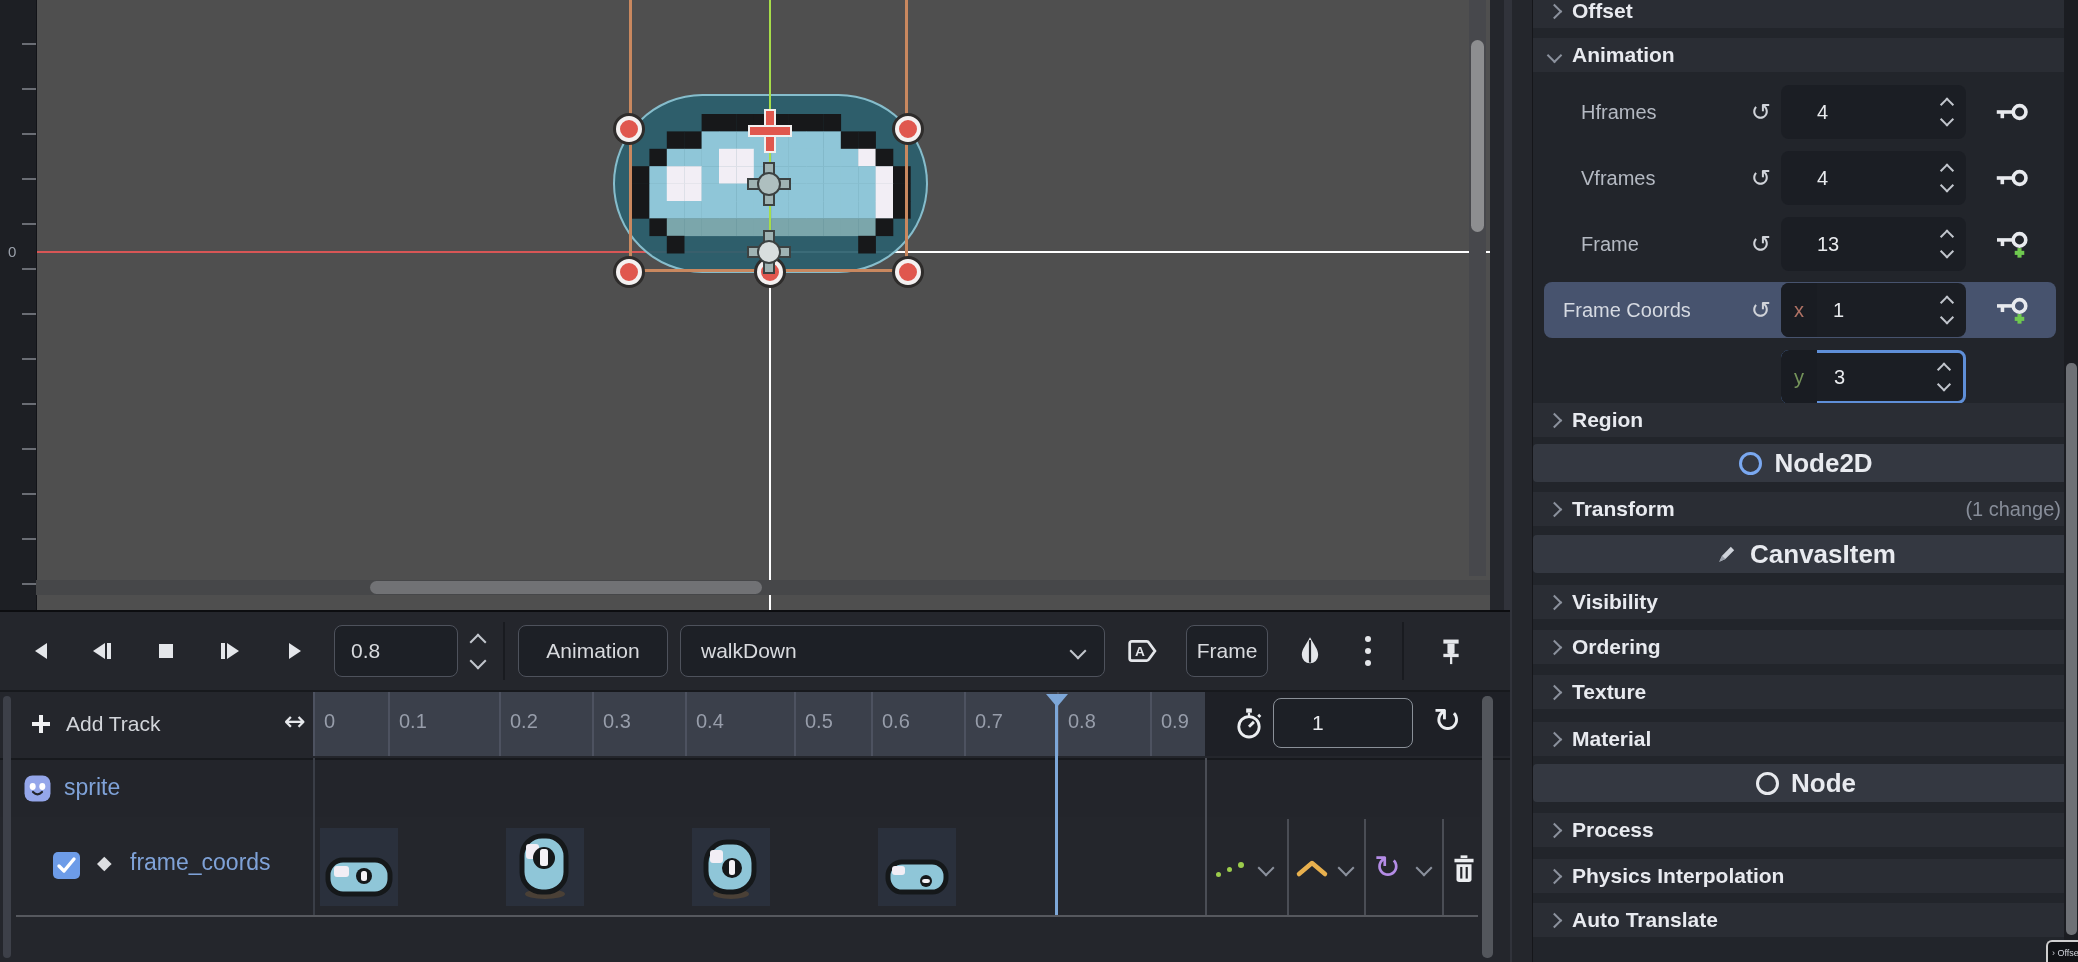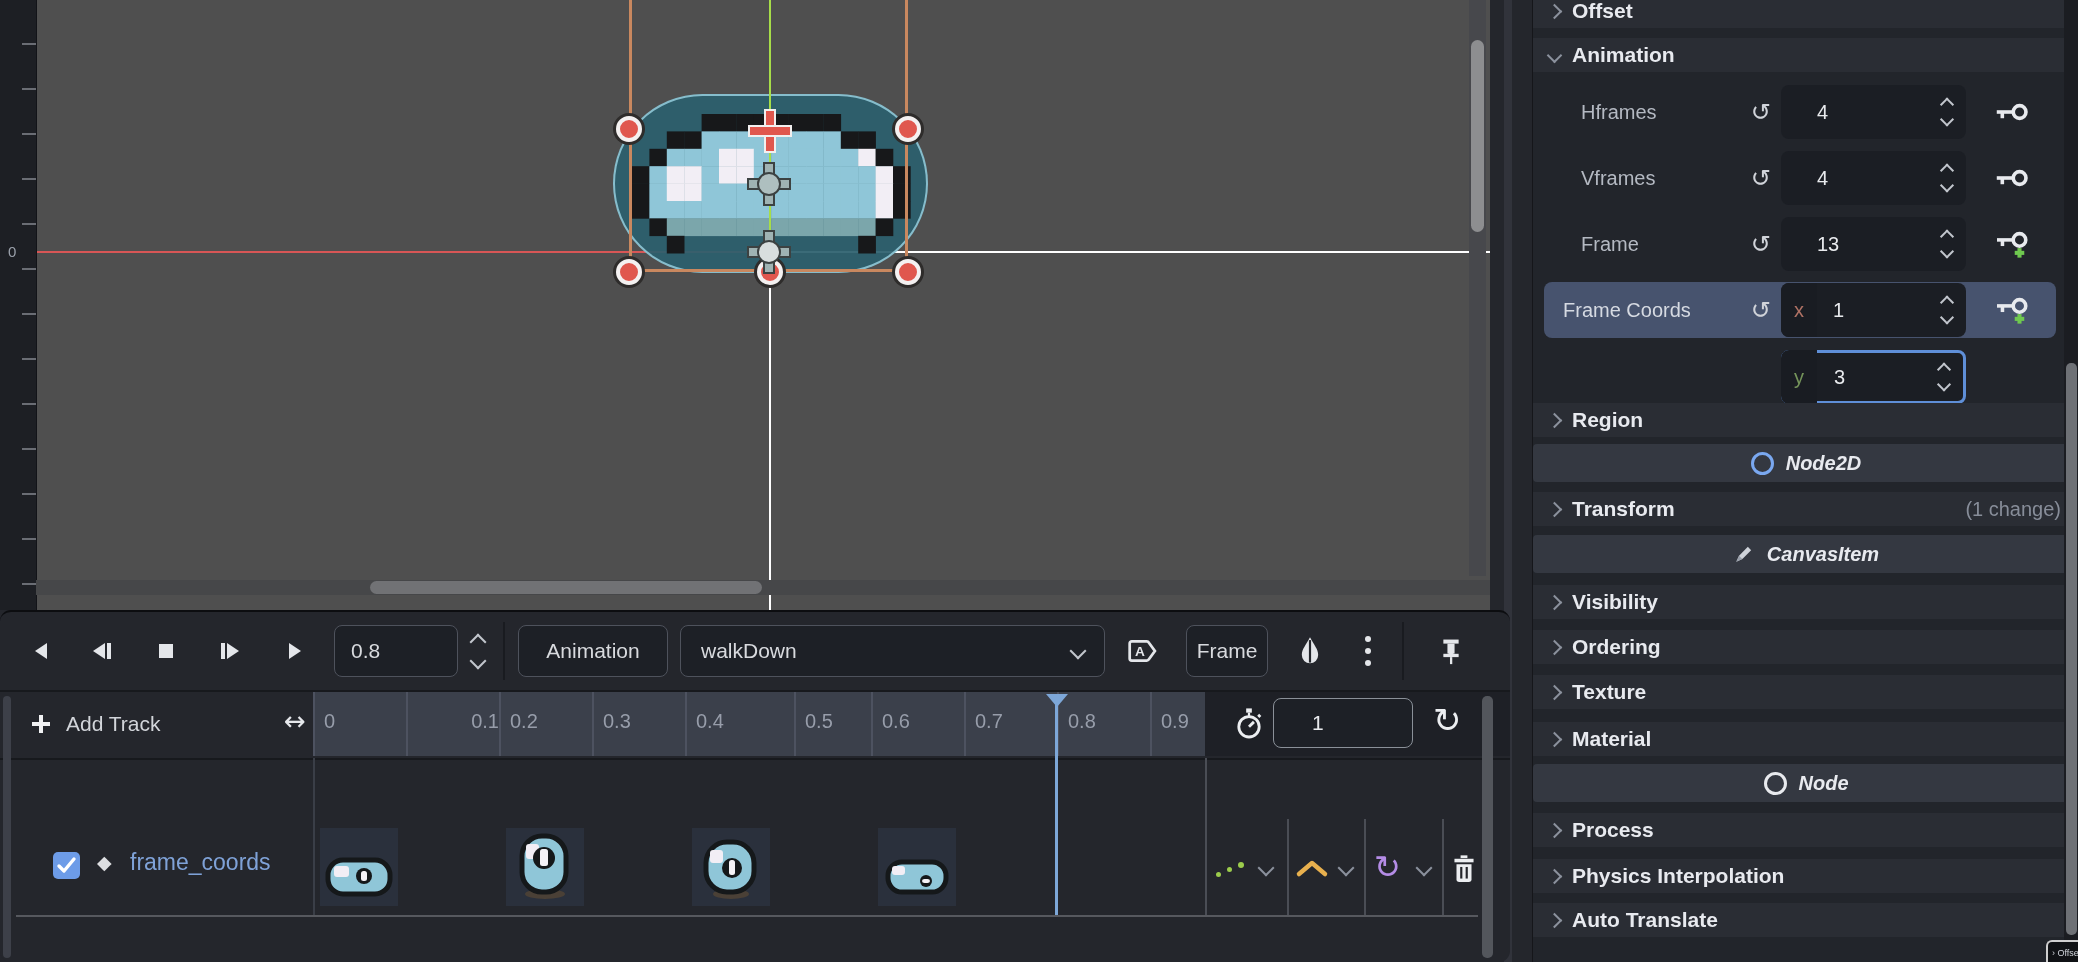--- a/index.html
+++ b/index.html
@@ -32,21 +32,21 @@
   .redcross .v{left:16px;top:0;width:12px;height:44px;}
   .hscroll{position:absolute;left:370px;top:581px;width:392px;height:13px;border-radius:7px;background:#717275;}
   .hscroll-groove{position:absolute;left:36px;top:580px;width:1454px;height:15px;background:#464749;}
   .vscroll-groove{position:absolute;left:1469px;top:0;width:17px;height:576px;background:#47484c;}
   .vscroll{position:absolute;left:1471px;top:40px;width:13px;height:192px;border-radius:7px;background:#8d8e90;}
 
   .panel-divider{position:absolute;left:1490px;top:0;width:42px;height:962px;background:#24262c;}
   .panel-divider .grip{position:absolute;left:14px;top:0;width:8px;height:962px;background:#31333b;}
 
   
-  .anim-panel{position:absolute;left:0;top:610px;width:1510px;height:352px;background:#24262c;border-top:2px solid #0c0d10;box-sizing:border-box;border-radius:11px;}
+  .anim-panel{position:absolute;left:0;top:610px;width:1510px;height:352px;background:#24262c;border-top:2px solid #0c0d10;box-sizing:border-box;}
   .toolbar{position:absolute;left:0;top:0;width:100%;height:78px;}
   .tbtn{position:absolute;top:13px;height:52px;display:flex;align-items:center;justify-content:center;cursor:pointer;}
   .boxbtn{background:#1d2026;border:1.5px solid #4e525c;border-radius:8px;box-sizing:border-box;font-size:21px;color:#d8dade;}
   .vsep{position:absolute;top:10px;width:2px;height:58px;background:#191b20;}
   .chev{display:inline-block;width:10px;height:10px;border-right:2.5px solid #c2c6cd;border-bottom:2.5px solid #c2c6cd;}
   .chev.dn{transform:rotate(45deg);}
   .chev.up{transform:rotate(-135deg);}
   .stepper{display:flex;flex-direction:column;gap:7px;align-items:center;}
 
   .ruler-row{position:absolute;left:0;top:80px;width:1510px;height:66px;background:#24262c;}
@@ -66,21 +66,21 @@
   
   .inspector{position:absolute;left:1532px;top:0;width:546px;height:962px;background:#22252b;border-left:1px solid #15161a;}
   .sechead{position:absolute;left:0;width:546px;height:34px;background:#2a2d34;display:flex;align-items:center;cursor:pointer;}
   .sechead .schev{margin:0 12px 0 16px;width:9px;height:9px;border-right:2.5px solid #8b919d;border-bottom:2.5px solid #8b919d;}
   .schev.closed{transform:rotate(-45deg);}
   .schev.open{transform:rotate(45deg);}
   .sechead .stitle{font-weight:bold;font-size:21px;color:#e8eaef;}
   .sechead .sbadge{margin-left:auto;margin-right:18px;font-size:20px;color:#878d99;font-weight:normal;}
   .cathead{position:absolute;left:0;width:546px;height:38px;background:#343841;border-radius:4px;
            display:flex;align-items:center;justify-content:center;gap:12px;}
-  .cathead .ctitle{font-weight:bold;font-size:20px;color:#e8eaef;font-style:italic;}
+  .cathead .ctitle{font-weight:bold;font-size:26px;color:#e8eaef;}
   .ring{width:17px;height:17px;border-radius:50%;border:3px solid #e8eaee;box-sizing:content-box;}
   .ring.blue{border-color:#7aa8f0;}
   .prow{position:absolute;left:0;width:546px;height:56px;}
   .plabel{position:absolute;left:48px;top:50%;transform:translateY(-50%);font-size:20px;color:#b4b9c2;}
   .revert{position:absolute;left:218px;top:50%;transform:translateY(-50%);font-size:24px;color:#d0d3d9;
           font-family:"DejaVu Sans",sans-serif;cursor:pointer;}
   .spin{position:absolute;left:248px;top:1px;width:185px;height:54px;background:#1b1e24;border-radius:8px;}
   .spin .sval{position:absolute;left:36px;top:50%;transform:translateY(-50%);font-size:20px;color:#e8eaed;}
   .spin .updown{position:absolute;right:14px;top:50%;transform:translateY(-50%);display:flex;flex-direction:column;gap:5px;cursor:pointer;}
   .spin .updown .chev{width:8px;height:8px;border-width:2px;}
@@ -333,21 +333,21 @@
       <div class="addtrack">
         <svg width="22" height="22" style="margin-left:30px;">
             <rect x="9" y="2" width="4" height="18" fill="#f0f1f3"></rect>
             <rect x="2" y="9" width="18" height="4" fill="#f0f1f3"></rect>
           </svg>
         <span style="margin-left:14px;font-size:21px;color:#d2d5da;">Add Track</span>
       </div>
       <span style="position:absolute;left:284px;top:14px;font-size:26px;color:#e6e8ec;font-family:'DejaVu Sans',sans-serif;">↔</span>
       <div class="ruler-band" id="rulerBand">
           <div class="tickcell" style="left: 0px; width: 93px;">0</div>
-          <div class="tickcell" style="left: 93px; width: 93px; text-align: right;">0.1</div>
+          <div class="tickcell" style="left: 75px; width: 93px;">0.1</div>
           <div class="tickcell" style="left: 186px; width: 93px;">0.2</div>
           <div class="tickcell" style="left: 279px; width: 85px;">0.3</div>
           <div class="tickcell" style="left: 372px; width: 93px;">0.4</div>
           <div class="tickcell" style="left: 481px; width: 93px;">0.5</div>
           <div class="tickcell" style="left: 558px; width: 93px;">0.6</div>
           <div class="tickcell" style="left: 651px; width: 93px;">0.7</div>
           <div class="tickcell" style="left: 744px; width: 93px;">0.8</div>
           <div class="tickcell" style="left: 837px; width: 93px;">0.9</div>
         </div>
       <div class="ruler-right">
@@ -359,20 +359,29 @@
           <line x1="17.5" y1="5.5" x2="19" y2="7" stroke="#eceef1" stroke-width="2"></line>
         </svg>
         <div style="position:absolute;left:68px;top:6px;width:140px;height:50px;background:#1d2026;border:1.5px solid #8a9098;border-radius:8px;box-sizing:border-box;">
           <span style="position:absolute;left:38px;top:50%;transform:translateY(-50%);font-size:21px;color:#e8eaed;">1</span>
         </div>
         <span style="position:absolute;left:228px;top:8px;font-size:34px;color:#eceef1;font-family:'DejaVu Sans',sans-serif;">↻</span>
       </div>
     </div>
     <div class="hline" style="left:0;top:146px;width:1510px;"></div>
 
+    <div style="position:absolute;left:0;top:148px;width:1480px;height:57px;background:#23252b;">
+      <svg width="27" height="27" viewBox="0 0 27 27" style="position:absolute;left:24px;top:15px;">
+        <rect x="0.5" y="0.5" width="26" height="26" rx="8" fill="#94a6ea"></rect>
+        <ellipse cx="8.7" cy="11.5" rx="3" ry="3.4" fill="#ffffff"></ellipse>
+        <ellipse cx="18.3" cy="11.5" rx="3" ry="3.4" fill="#ffffff"></ellipse>
+        <path d="M9 17 q4.5 4.5 9 0" stroke="#23252b" stroke-width="2.2" fill="none" stroke-linecap="round"></path>
+      </svg>
+      <span class="track-label" style="position:absolute;left:64px;top:14px;">sprite</span>
+    </div>
 
     <div style="position:absolute;left:0;top:205px;width:1480px;height:98px;background:#24262c;">
       <div style="position:absolute;left:53px;top:35px;width:27px;height:27px;background:#6d9ce8;border-radius:5px;">
         <svg width="27" height="27">
             <polyline points="6,14 11,19 21,7" fill="none" stroke="#ffffff" stroke-width="3.4" stroke-linecap="round" stroke-linejoin="round"></polyline>
           </svg>
       </div>
       <span style="position:absolute;left:97px;top:34px;font-size:19px;color:#dddee1;font-family:'DejaVu Sans',sans-serif;">◆</span>
       <span class="track-label" style="position:absolute;left:130px;top:32px;">frame_coords</span>
     </div>

